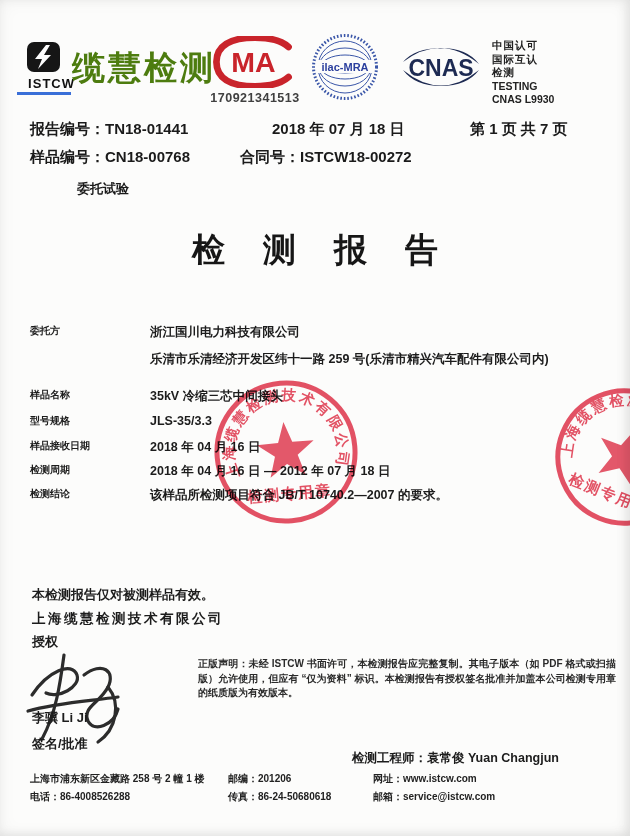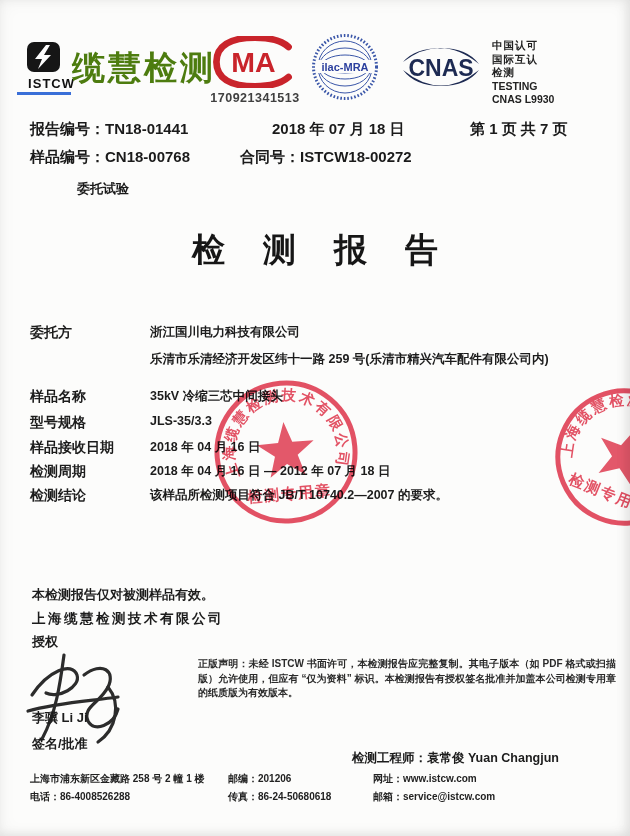--- a/index.html
+++ b/index.html
@@ -23,21 +23,21 @@
   .ilac{left:311px;top:33px;}
   .cnas{left:399px;top:40px;}
   .accred{left:492px;top:39px;font-size:10.5px;line-height:13.5px;font-weight:700;color:#222;letter-spacing:1px;}
   .accred .lat{letter-spacing:0;}
   
   .meta{font-size:15px;font-weight:700;color:#1a1a1a;}
   
   .title{left:0;top:228px;width:100%;text-align:center;font-size:33px;font-weight:800;
          letter-spacing:38px;text-indent:38px;color:#161616;}
   
-  .lbl{left:30px;font-size:14px;font-weight:700;}
+  .lbl{left:30px;font-size:10px;font-weight:700;}
   .val{left:150px;font-size:12.5px;font-weight:700;}
   .stmt{font-size:13px;font-weight:700;}
   .disclaimer{left:198px;top:657px;width:418px;font-size:10px;line-height:14.5px;
               font-weight:700;color:#2a2a2a;text-align:justify;}
   .stamp{mix-blend-mode:multiply;opacity:0.88;}
   .footer{font-size:10px;font-weight:700;color:#222;}
 </style>
 </head>
 <body>
 

